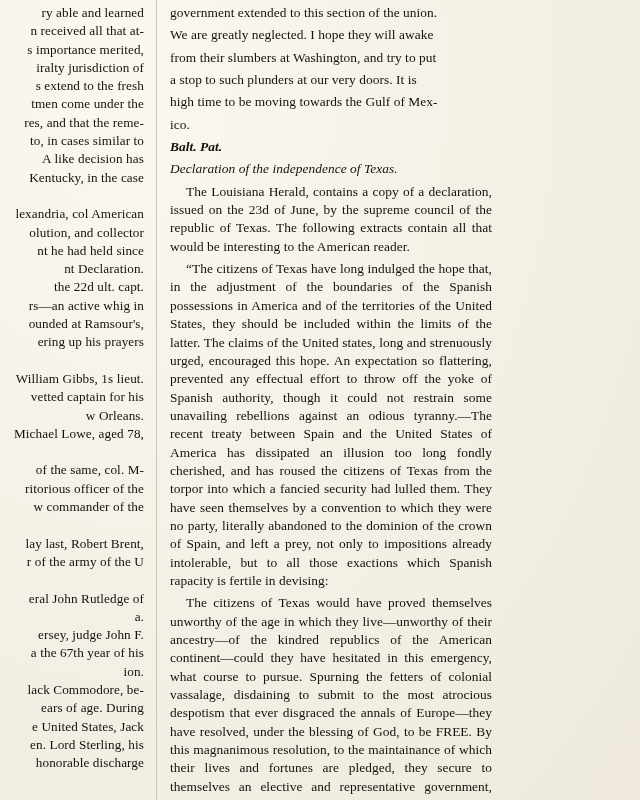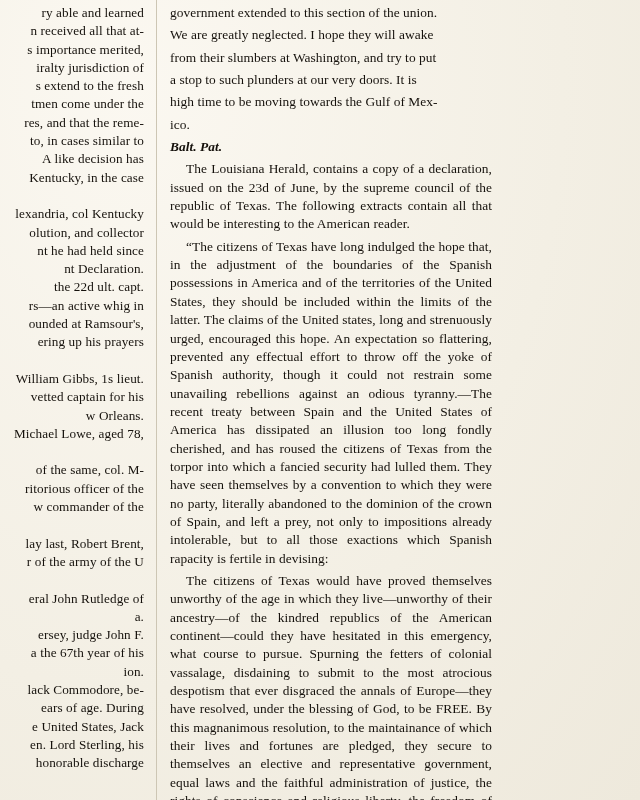--- a/index.html
+++ b/index.html
@@ -111,21 +111,21 @@
     <div class="ln">n received all that at-</div>
     <div class="ln">s importance merited,</div>
     <div class="ln">iralty jurisdiction of</div>
     <div class="ln">s extend to the fresh</div>
     <div class="ln">tmen come under the</div>
     <div class="ln">res, and that the reme-</div>
     <div class="ln">to, in cases similar to</div>
     <div class="ln">   A like decision has</div>
     <div class="ln">Kentucky, in the case</div>
     <div class="ln">&nbsp;</div>
-    <div class="ln">lexandria, col Kentucky</div>
+    <div class="ln">lexandria, col American</div>
     <div class="ln">olution, and collector</div>
     <div class="ln">nt he had held since</div>
     <div class="ln">nt Declaration.</div>
     <div class="ln">the 22d ult. capt.</div>
     <div class="ln">rs—an active whig in</div>
     <div class="ln">ounded at Ramsour's,</div>
     <div class="ln">ering up his prayers</div>
     <div class="ln">&nbsp;</div>
     <div class="ln">William Gibbs, 1s lieut.</div>
     <div class="ln">vetted captain for his</div>
@@ -156,20 +156,21 @@
   <div id="column-rule"></div>
 
   <div class="column blur" id="main-column">
     <p>government extended to this section of the union.</p>
     <p>We are greatly neglected.  I hope they will awake</p>
     <p>from their slumbers at Washington, and try to put</p>
     <p>a stop to such plunders at our very doors.  It is</p>
     <p>high time to be moving towards the Gulf of Mex-</p>
     <p>ico.</p>
     <p class="byline">Balt. Pat.</p>
+    <p class="headline">Declaration of the independence of Texas.</p>
     <p class="indent">The Louisiana Herald, contains a copy of a declaration, issued on the 23d of June, by the supreme council of the republic of Texas.  The following extracts contain all that would be interesting to the American reader.</p>
     <p class="indent">“The citizens of Texas have long indulged the hope that, in the adjustment of the boundaries of the Spanish possessions in America and of the territories of the United States, they should be included within the limits of the latter.  The claims of the United states, long and strenuously urged, encouraged this hope.  An expectation so flattering, prevented any effectual effort to throw off the yoke of Spanish authority, though it could not restrain some unavailing rebellions against an odious tyranny.—The recent treaty between Spain and the United States of America has dissipated an illusion too long fondly cherished, and has roused the citizens of Texas from the torpor into which a fancied security had lulled them.  They have seen themselves by a convention to which they were no party, literally abandoned to the dominion of the crown of Spain, and left a prey, not only to impositions already intolerable, but to all those exactions which Spanish rapacity is fertile in devising:</p>
     <p class="indent">The citizens of Texas would have proved themselves unworthy of the age in which they live—unworthy of their ancestry—of the kindred republics of the American continent—could they have hesitated in this emergency, what course to pursue.  Spurning the fetters of colonial vassalage, disdaining to submit to the most atrocious despotism that ever disgraced the annals of Europe—they have resolved, under the blessing of God, to be FREE.  By this magnanimous resolution, to the maintainance of which their lives and fortunes are pledged, they secure to themselves an elective and representative government, equal laws and the faithful administration of justice, the rights of conscience and religious liberty, the freedom of the press, the advantages of liberal education, and unrestricted commercial intercourse with all the world.</p>
 
   </div>
 
   <div id="right-margin"></div>
 </div>
 
 </body></html>

